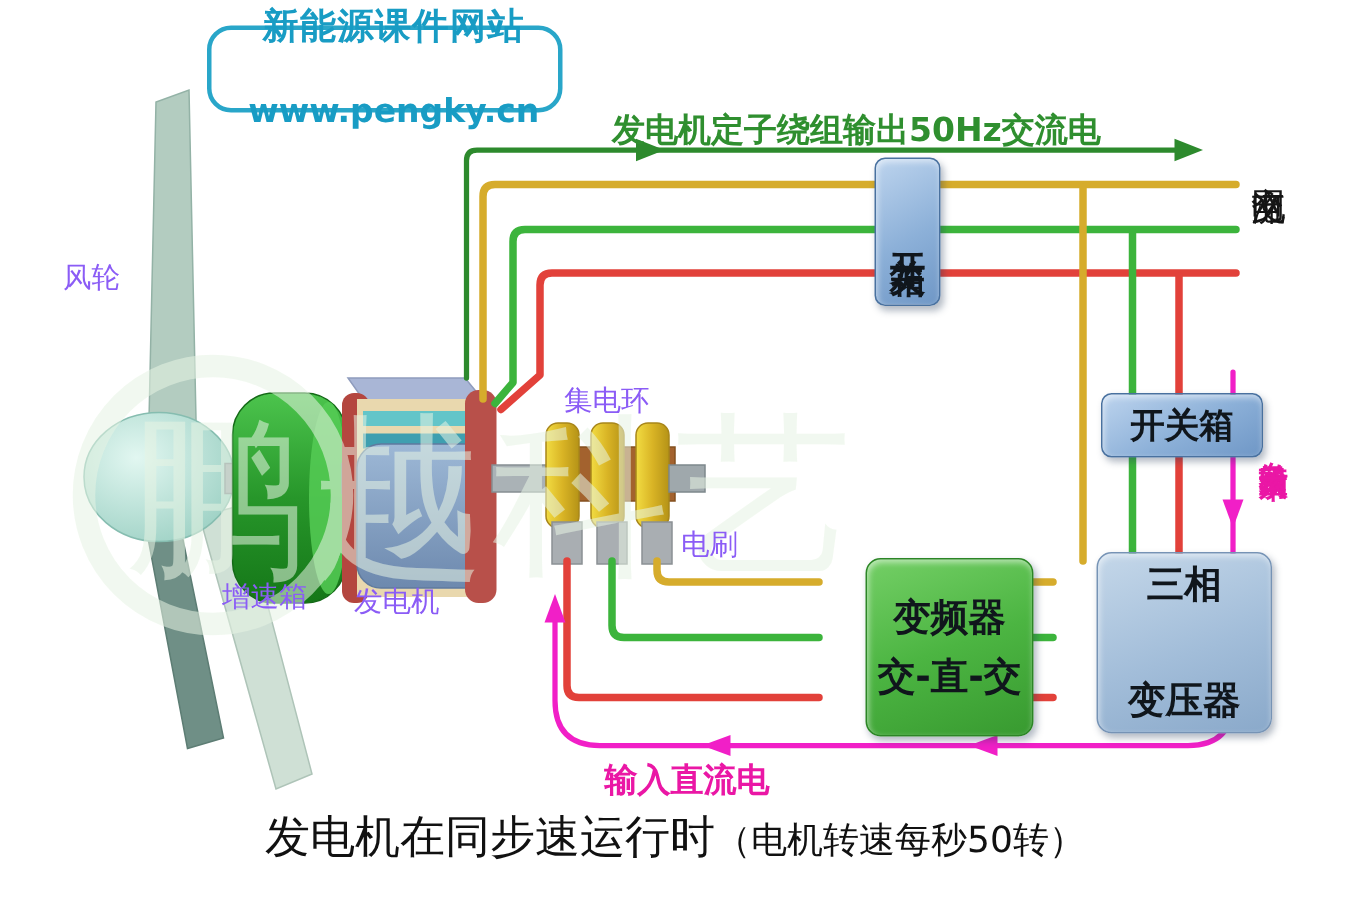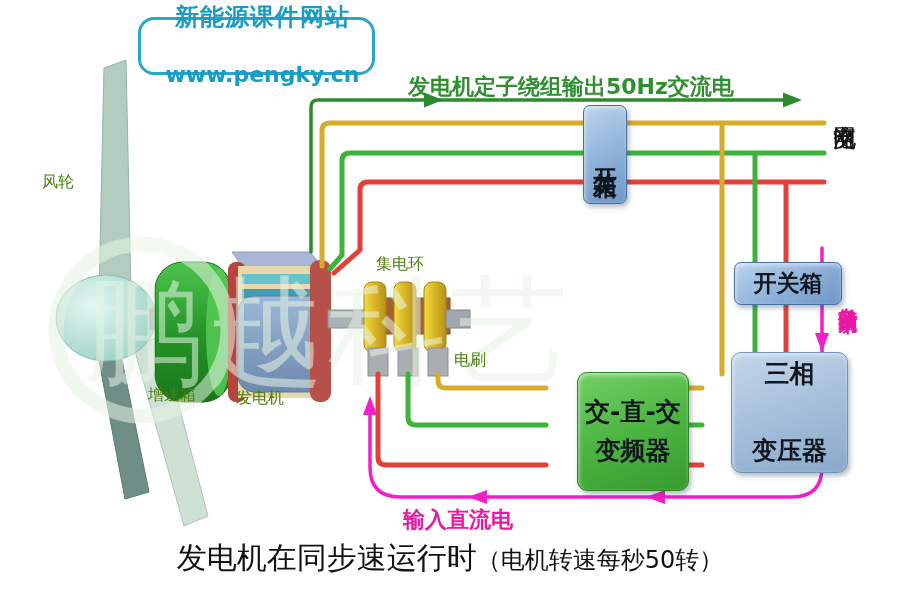--- a/index.html
+++ b/index.html
@@ -1,36 +1,36 @@
 <!DOCTYPE html>
 <html><head>
 <meta charset="utf-8">
 <style>
   html,body{margin:0;padding:0;}
   body{
     width:900px;height:600px;position:relative;overflow:hidden;background:#ffffff;
     font-family:"DejaVu Sans","Liberation Sans",sans-serif;
   }
   #scene{position:absolute;left:0;top:0;width:900px;height:600px;z-index:1;}
-  .lbl{position:absolute;color:#4d7c0f;font-size:16px;font-weight:500;z-index:3;white-space:nowrap;}
+  .lbl{position:absolute;color:#8b5cf6;font-size:19px;font-weight:500;z-index:3;white-space:nowrap;}
   .box{
     position:absolute;z-index:2;display:flex;flex-direction:column;align-items:center;justify-content:center;
     color:#10161c;font-weight:600;text-align:center;
     border-radius:7px;box-shadow:2px 3px 5px rgba(40,60,90,.35), inset 1px 2px 4px rgba(255,255,255,.55);margin-left:34px;
   }
   .blue-box{background:linear-gradient(150deg,#bdd4ee 0%,#8cb0d8 55%,#6f97c6 100%);border:1px solid #49719f;}
   .switch-top{left:549px;top:105px;width:42px;height:97px;font-size:24px;}
   .switch-top .vtext{writing-mode:vertical-rl;letter-spacing:3px;}
   .switch-right{left:700px;top:262px;width:106px;height:41px;font-size:23px;}
   .converter{
     left:543px;top:372px;width:110px;height:117px;font-size:25px;line-height:1.55;
     background:linear-gradient(160deg,#74cf66 0%,#4cb542 50%,#389a30 100%);border:1px solid #2c8526;border-radius:10px;
   }
   .transformer{
-    left:697px;top:352px;width:115px;height:119px;font-size:25px;line-height:1.6;
+    left:697px;top:368px;width:115px;height:119px;font-size:25px;line-height:1.6;
     background:linear-gradient(160deg,#c4d7e9 0%,#a2bdd9 55%,#8aa9ca 100%);border:1px solid #7693b5;border-radius:10px;gap:37px;
   }
   #logo{
     position:absolute;left:138px;top:17px;width:219px;height:52px;z-index:3;
     border:3px solid #29a6c9;border-radius:16px;background:#ffffff;
     display:flex;flex-direction:column;align-items:center;justify-content:center;
     color:#189cc4;font-weight:bold;line-height:1.08;padding-left:12px;
   }
   #logo .l1{font-size:24px;letter-spacing:1px;}
   #logo .l2{font-size:22px;margin-top:32px;}
@@ -136,22 +136,22 @@
   </g>
 </svg>
 
 <div class="box blue-box switch-top">
   <span class="vtext">开关箱</span>
 </div>
 <div class="box blue-box switch-right">
   <span>开关箱</span>
 </div>
 <div class="box converter">
+  <span>变频器</span>
   <span>交-直-交</span>
-  <span>变频器</span>
 </div>
 <div class="box transformer">
   <span>三相</span>
   <span>变压器</span>
 </div>
 
 <div id="logo">
   <span class="l1">新能源课件网站</span>
   <span class="l2">www.pengky.cn</span>
 </div>

